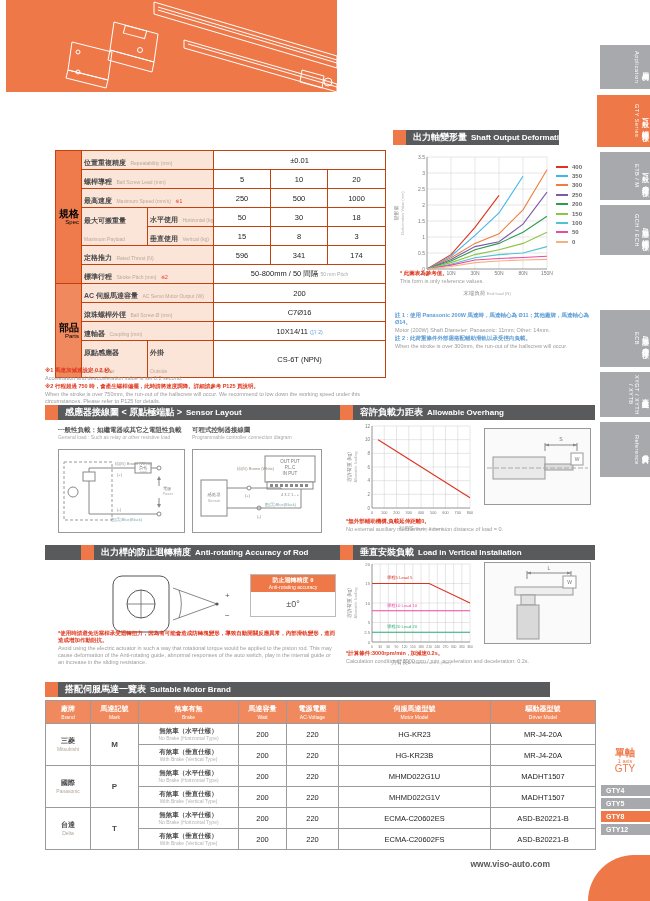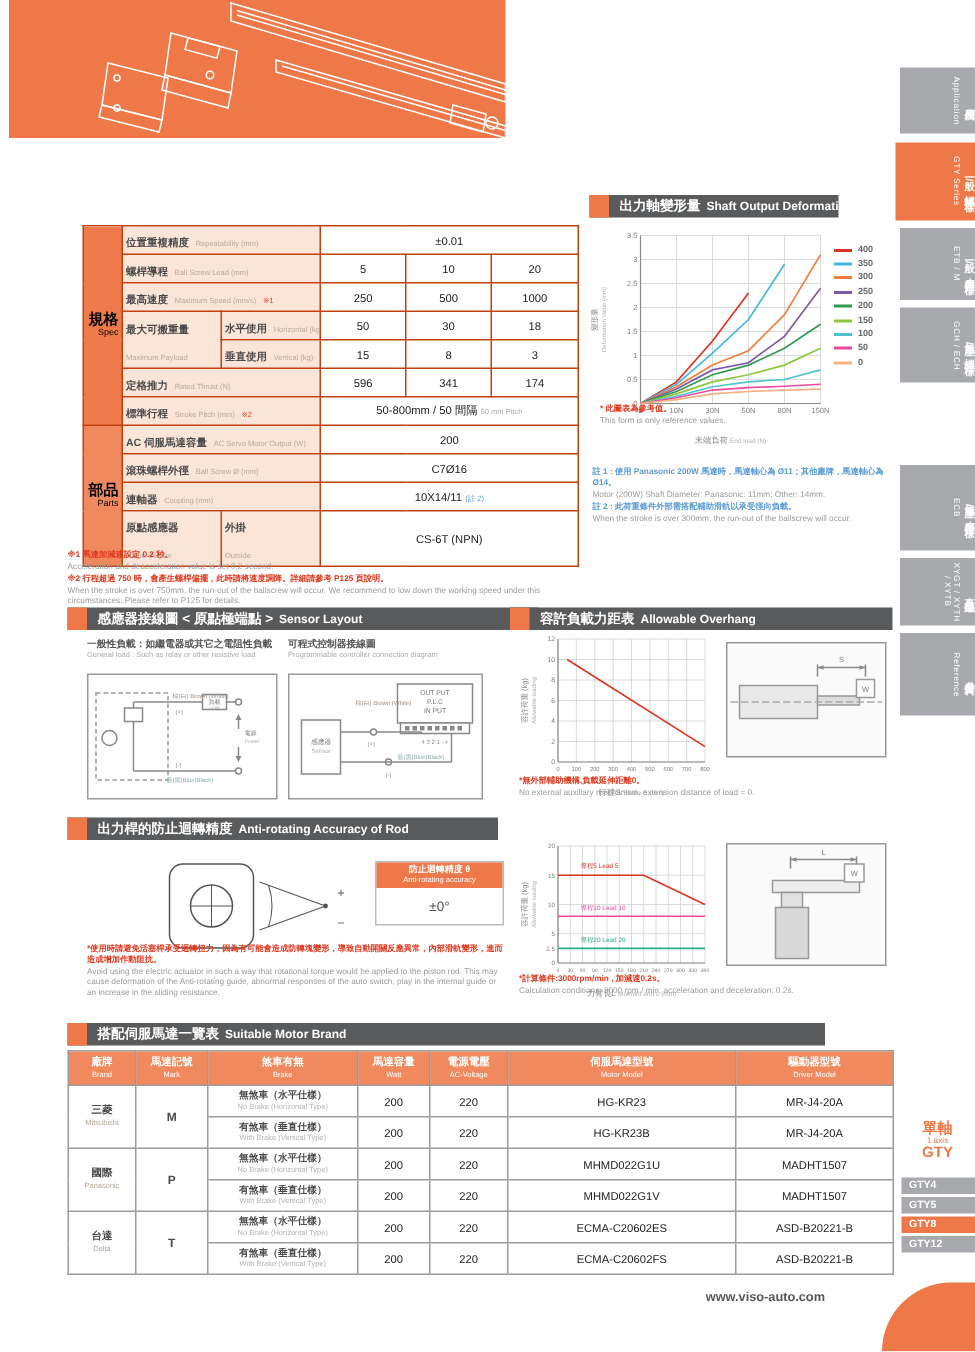--- a/index.html
+++ b/index.html
@@ -21,21 +21,21 @@
             writing-mode:vertical-rl;text-align:center;box-sizing:border-box;padding:2px 0;}
   .side-tab .zh{font-size:7px;font-weight:bold;letter-spacing:1px;}
   .side-tab .en{font-size:5.5px;letter-spacing:0.5px;}
   .side-tab.active{background:#ee7848;left:597px;width:53px;}
   .gty-tab{position:absolute;left:601px;width:49px;height:11px;background:#a7a9ac;color:#fff;
            font-size:7px;font-weight:bold;line-height:11px;padding-left:5px;box-sizing:border-box;}
   .gty-tab.active{background:#ee7848;}
   #axis-group{left:600px;top:748px;width:50px;text-align:center;color:#ee7848;line-height:1.05;}
   #axis-group .ax-zh{font-size:10px;font-weight:bold;}
   #axis-group .ax-en{font-size:5.5px;}
-  #axis-group .ax-series{font-size:10px;font-weight:bold;}
+  #axis-group .ax-series{font-size:10px;font-weight:normal;}
   #corner{right:0;bottom:0;width:62px;height:46px;background:#ee7848;border-top-left-radius:62px;}
   
   table{border-collapse:collapse;table-layout:fixed;}
   #spec-table{position:absolute;left:55px;top:150px;width:330px;border:1.5px solid #595a5c;}
   #spec-table td{border:1px solid #c2410c;padding:0 2px;height:13px;overflow:hidden;white-space:nowrap;}
   td.grp{background:#ef7b4d;color:#000000;text-align:right;}
   td.grp .zh{font-size:10px;font-weight:bold;line-height:10px;}
   td.grp .en{font-size:6px;}
   td.grp2{background:#f1895f;}
   td.lbl{background:#fbe5d8;}
@@ -157,24 +157,29 @@
   <div class="sec-hdr" style="left:45px;top:405px;width:314px;">
     <div class="sq"></div>
     <span class="zh">感應器接線圖 &lt; 原點極端點 &gt;</span>
     <span class="en">Sensor Layout</span>
   </div>
   <div class="sec-hdr" style="left:340px;top:405px;width:255px;">
     <div class="sq"></div>
     <span class="zh">容許負載力距表</span>
     <span class="en">Allowable Overhang</span>
   </div>
-  <div class="sec-hdr" style="left:45px;top:545px;width:287px;">
+  <div class="sec-hdr" style="left:45px;top:545px;width:287px;padding-left:36px;">
     <div class="sq"></div>
     <span class="zh">出力桿的防止迴轉精度</span>
     <span class="en">Anti-rotating Accuracy of Rod</span>
+  </div>
+  <div class="sec-hdr" style="left:340px;top:545px;width:255px;">
+    <div class="sq"></div>
+    <span class="zh">垂直安裝負載</span>
+    <span class="en">Load in Vertical Installation</span>
   </div>
   <div class="sec-hdr" style="left:45px;top:682px;width:505px;">
     <div class="sq"></div>
     <span class="zh">搭配伺服馬達一覽表</span>
     <span class="en">Suitable Motor Brand</span>
   </div>
 
   <table id="spec-table">
     <colgroup>
         <col style="width:26px">

